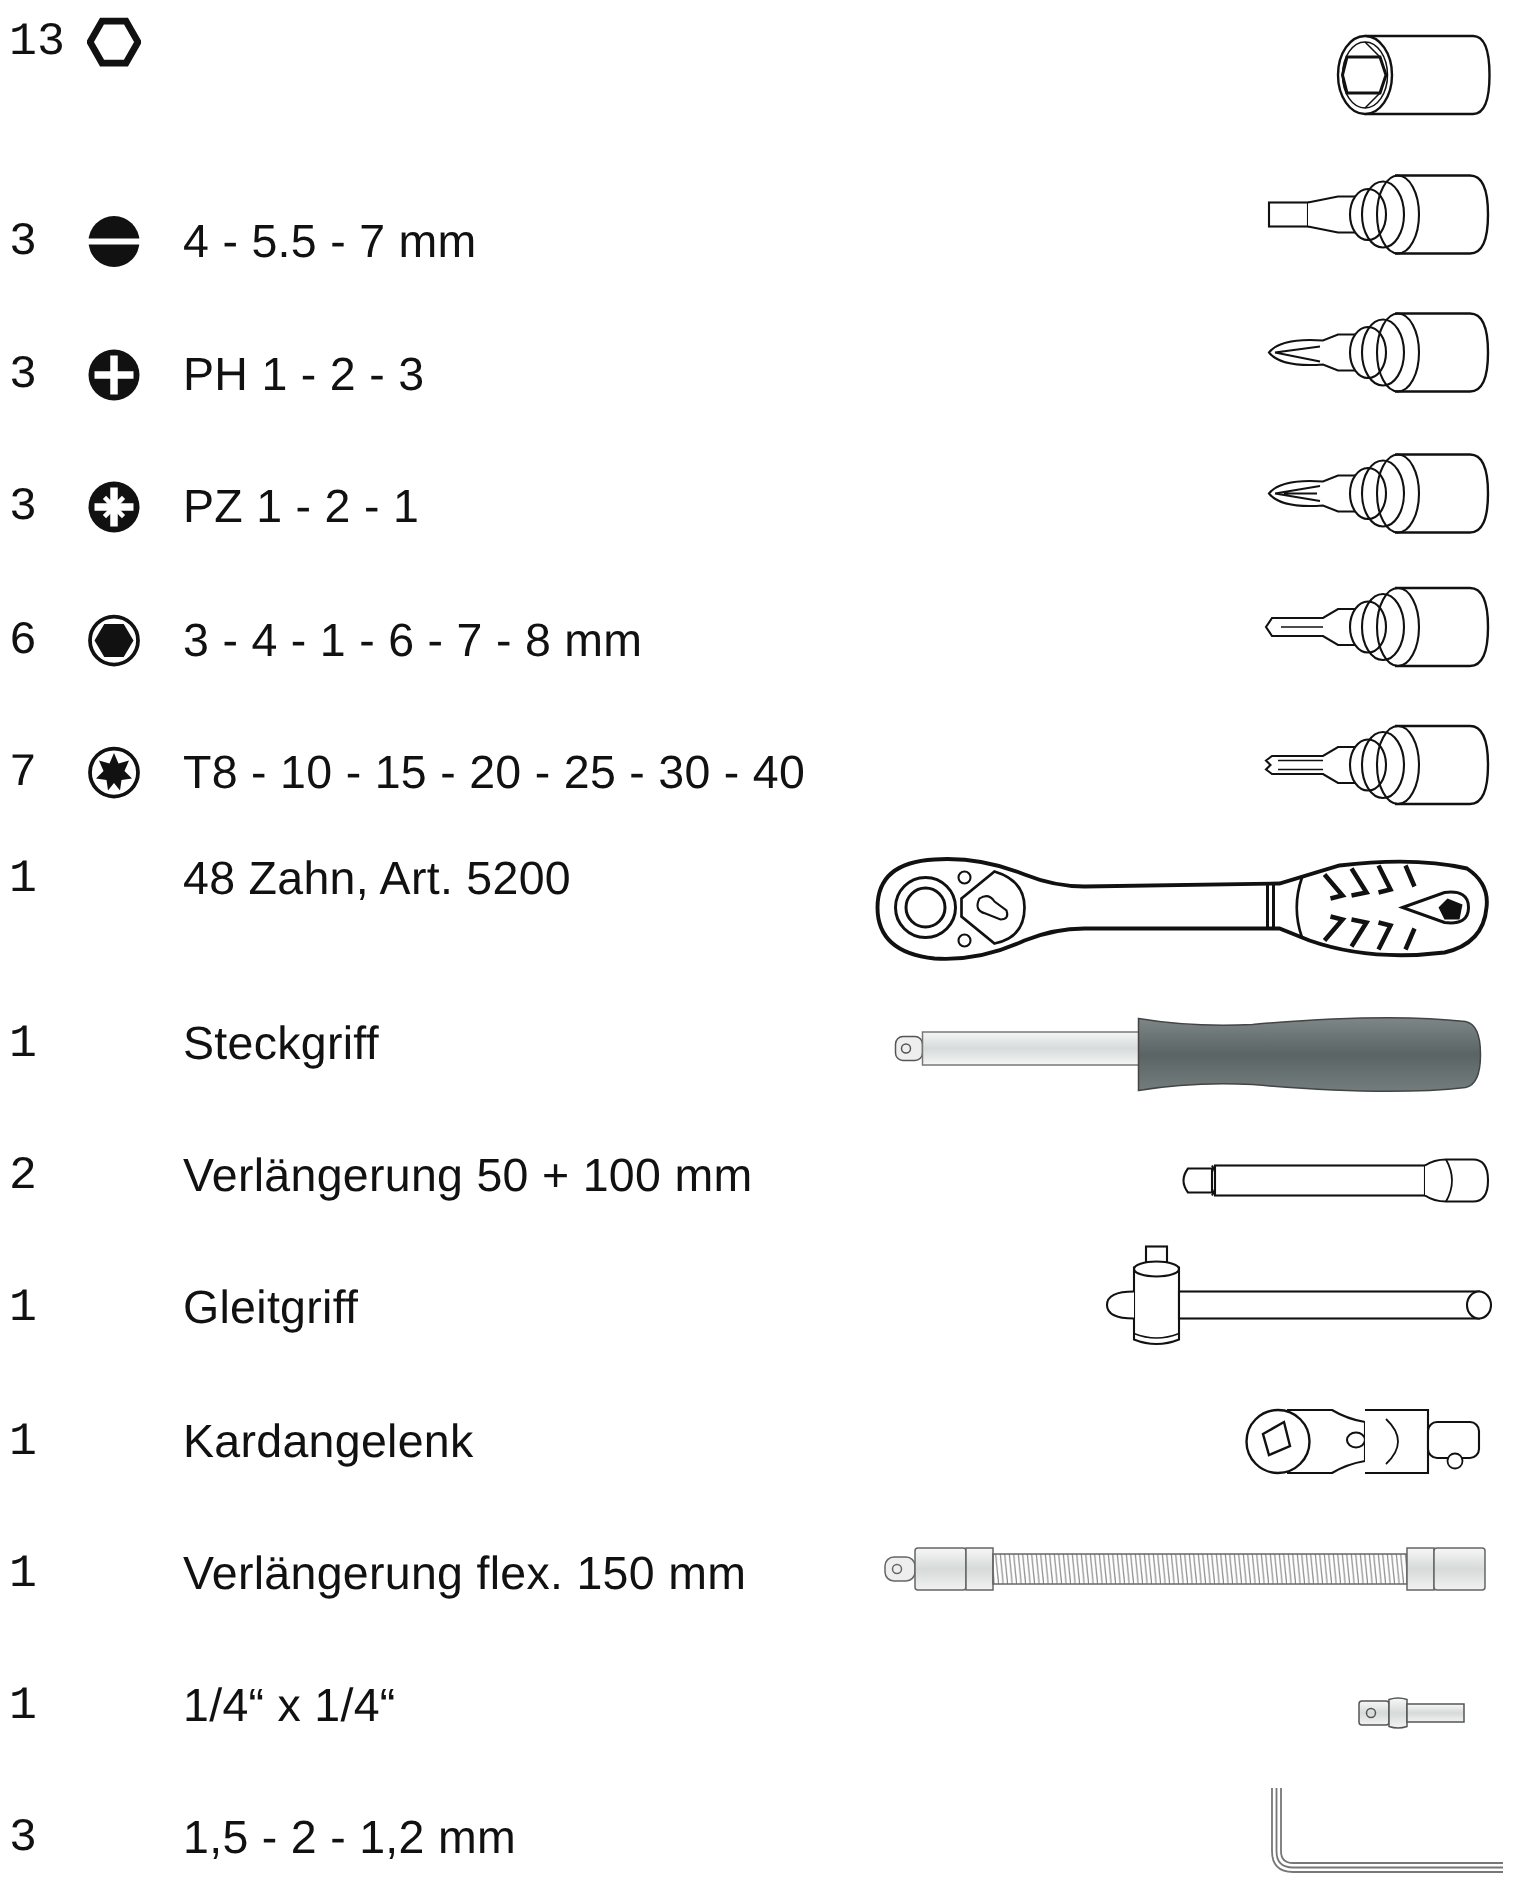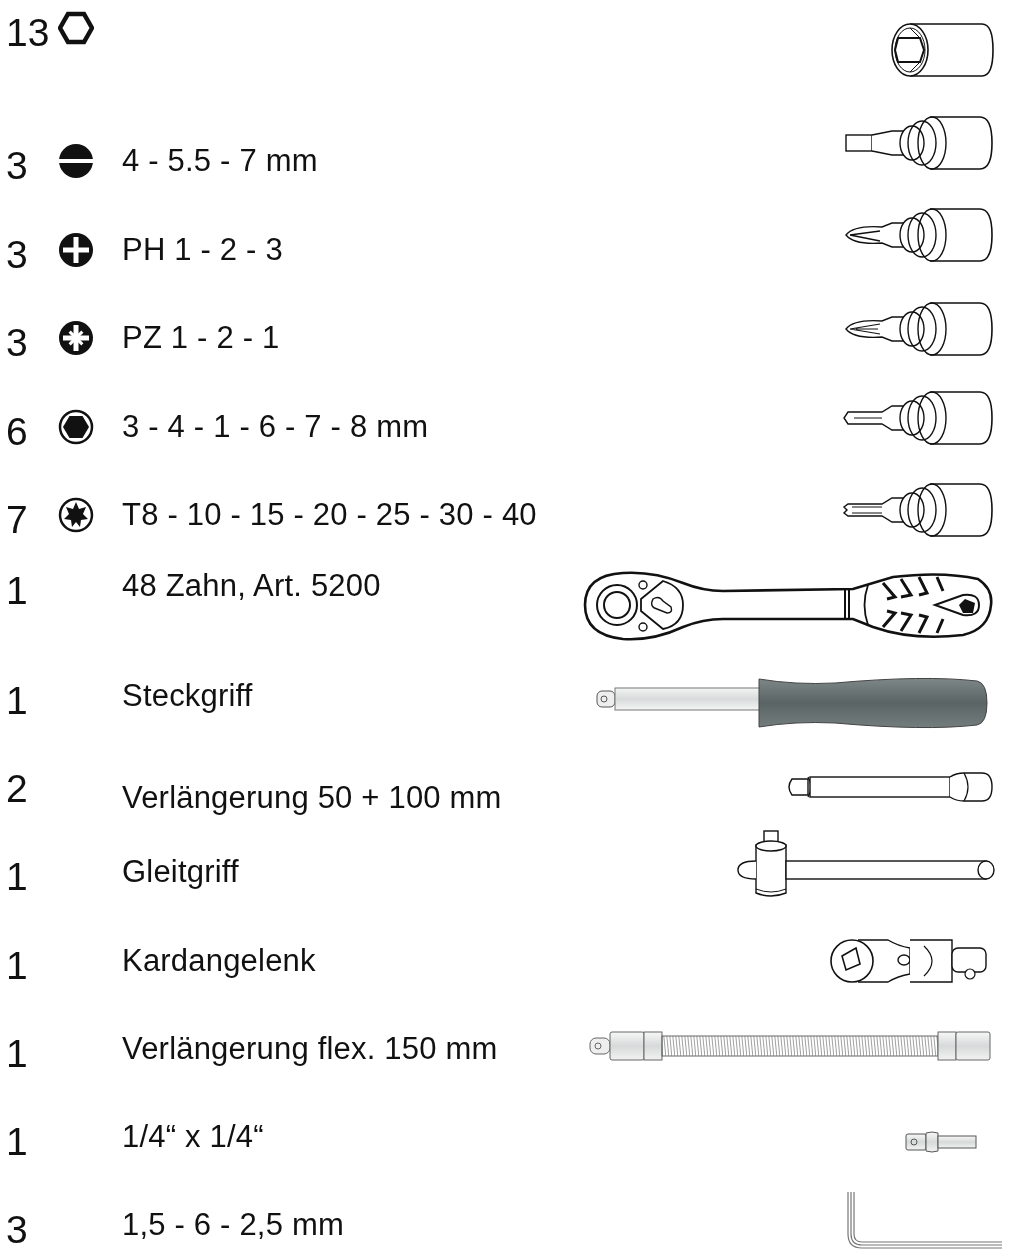--- a/index.html
+++ b/index.html
@@ -1,19 +1,19 @@
 <!DOCTYPE html>
 <html><head>
 <meta charset="utf-8">
 <style>
   html, body { margin:0; padding:0; background:#ffffff; }
   body { width:1012px; height:1252px; position:relative; overflow:hidden;
          font-family:"Liberation Sans", sans-serif; color:#111; }
   .row { position:absolute; left:0; width:1012px; }
-  .qty { position:absolute; left:6px; font-size:39px; line-height:1; }
+  .qty { position:absolute; left:6px; font-size:31px; line-height:1;font-family:Liberation Mono, monospace; }
   .sym { position:absolute; left:58px; width:36px; height:36px; }
   .desc { position:absolute; left:122px; font-size:31px; line-height:44px; white-space:nowrap; letter-spacing:0.2px; }
   .desc b { font-weight:normal; }
   .ill { position:absolute; }
   svg { display:block; }
 </style>
 </head>
 <body>
 
 <div class="row" style="top:0">
@@ -187,21 +187,21 @@
       <rect x="2" y="16" width="18" height="16" rx="5" fill="#eee" stroke="#555" stroke-width="1"></rect>
       <circle cx="9" cy="24" r="3" fill="none" stroke="#555" stroke-width="1"></circle>
       <rect x="20" y="13" width="150" height="22" fill="url(#shaft)" stroke="#777" stroke-width="1"></rect>
       <path d="M164,4 Q200,10 240,8 Q330,0 382,6 Q392,8 392,28 Q392,48 382,50 Q330,56 240,48 Q200,46 164,52 Z" fill="url(#grip)" stroke="#444" stroke-width="1"></path>
     </svg>
   </div>
 </div>
 
 <div class="row" style="top:761px">
   <span class="qty" style="top:8px">2</span>
-  <div class="desc" style="top:15px">Verlängerung 50 + 100 mm</div>
+  <div class="desc" style="top:1px">Verlängerung 50 + 100 mm</div>
   <div class="ill" style="left:784px;top:10px">
     <svg width="210" height="32" viewBox="0 0 210 32">
       <path d="M8,8 L24,8 L24,24 L8,24 Q2,16 8,8 Z" fill="#fff" stroke="#111" stroke-width="1.4"></path>
       <path d="M24,6 Q30,16 24,26" fill="none" stroke="#111" stroke-width="1.4"></path>
       <rect x="26" y="6" width="140" height="20" fill="#fff" stroke="#111" stroke-width="1.4"></rect>
       <path d="M166,6 Q172,2 180,2 L198,2 Q208,2 208,16 Q208,30 198,30 L180,30 Q172,30 166,26" fill="#fff" stroke="#111" stroke-width="1.4"></path>
       <path d="M180,2 Q188,16 180,30" fill="none" stroke="#111" stroke-width="1.2"></path>
     </svg>
   </div>
 </div>
@@ -273,21 +273,21 @@
       <rect x="2" y="4" width="20" height="16" rx="2" fill="url(#metal)" stroke="#555" stroke-width="1"></rect>
       <circle cx="10" cy="12" r="3" fill="none" stroke="#555" stroke-width="1"></circle>
       <path d="M22,3 Q28,1 34,3 L34,21 Q28,23 22,21 Z" fill="url(#metal)" stroke="#555" stroke-width="1"></path>
       <rect x="34" y="6" width="38" height="12" fill="url(#metal)" stroke="#555" stroke-width="1"></rect>
     </svg>
   </div>
 </div>
 
 <div class="row" style="top:1202px">
   <span class="qty" style="top:8px">3</span>
-  <div class="desc" style="top:1px">1,5 - 6 - 2,5 mm</div>
+  <div class="desc" style="top:1px">1,5 - 2 - 1,2 mm</div>
   <div class="ill" style="left:844px;top:-12px">
     <svg width="160" height="62" viewBox="0 0 160 62">
       <path d="M4,2 L4,44 Q4,58 18,58 L158,58" fill="none" stroke="#777" stroke-width="1.2"></path>
       <path d="M7,2 L7,44 Q7,55 18,55 L158,55" fill="none" stroke="#777" stroke-width="1.2"></path>
       <path d="M10,2 L10,44 Q10,52 18,52 L158,52" fill="none" stroke="#777" stroke-width="1.2"></path>
     </svg>
   </div>
 </div>
 
 </body></html>

